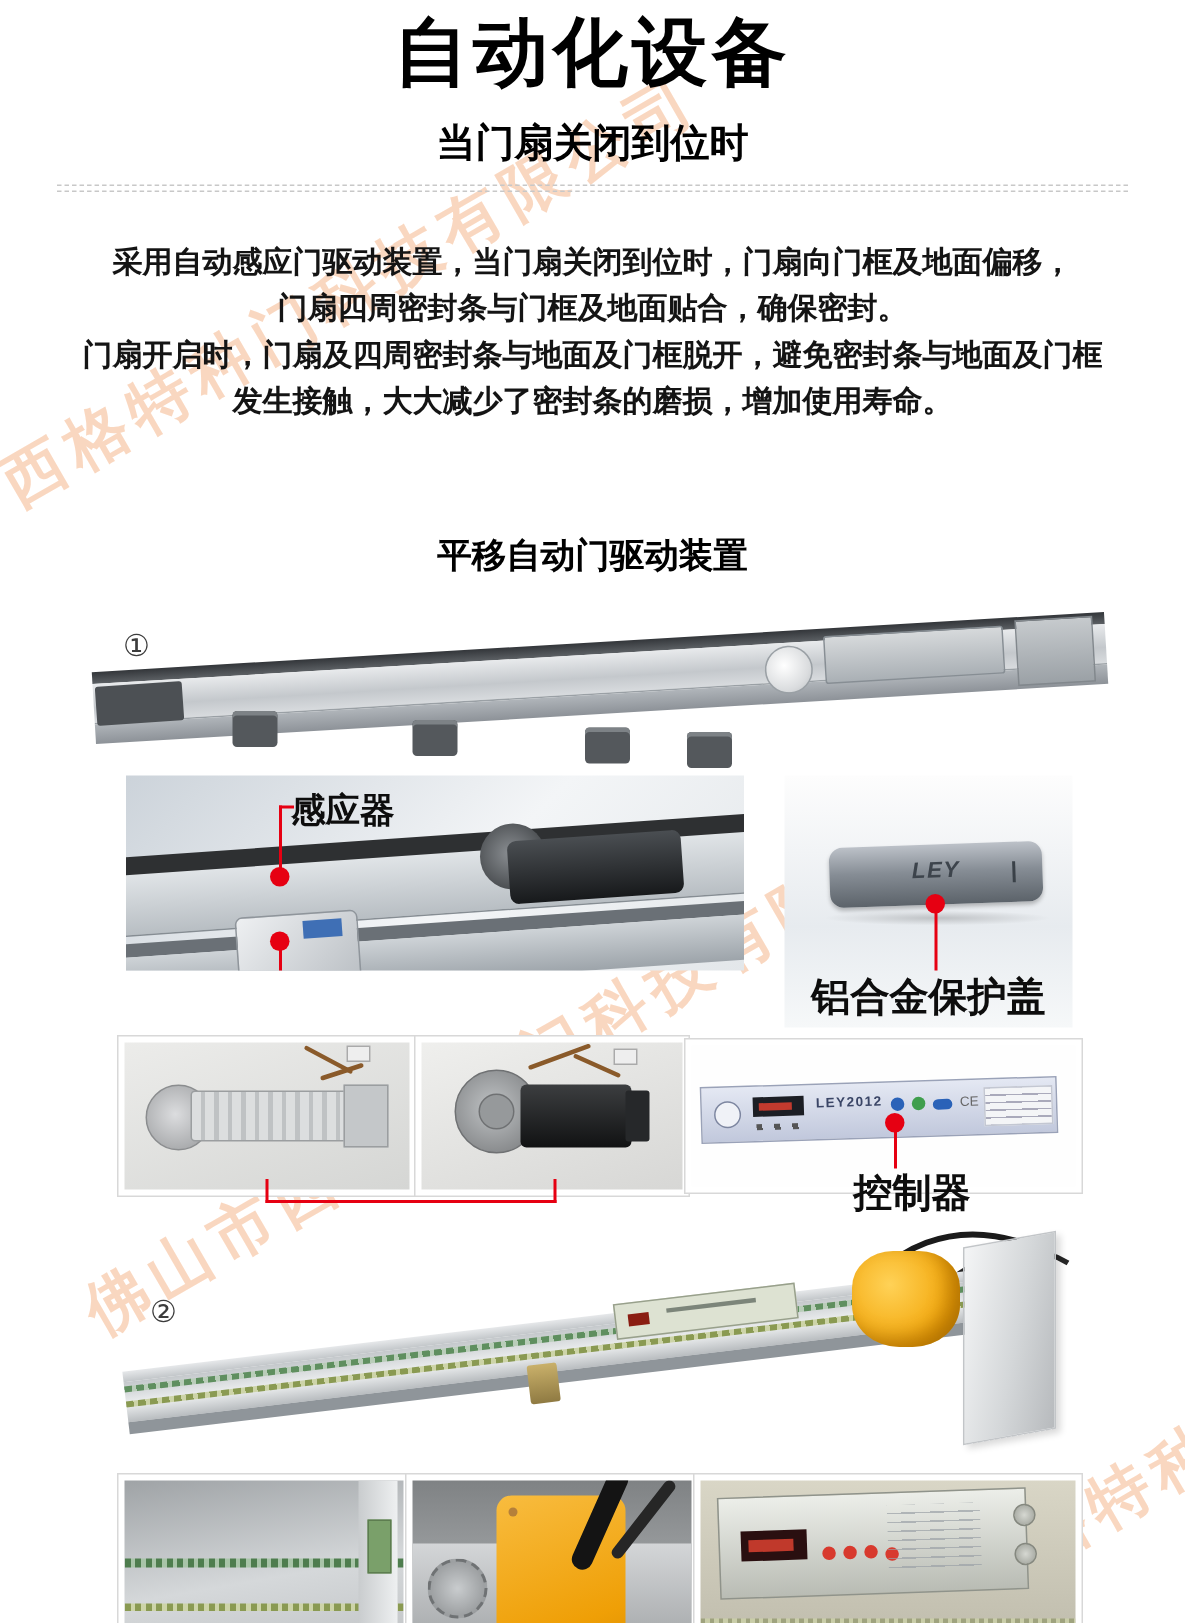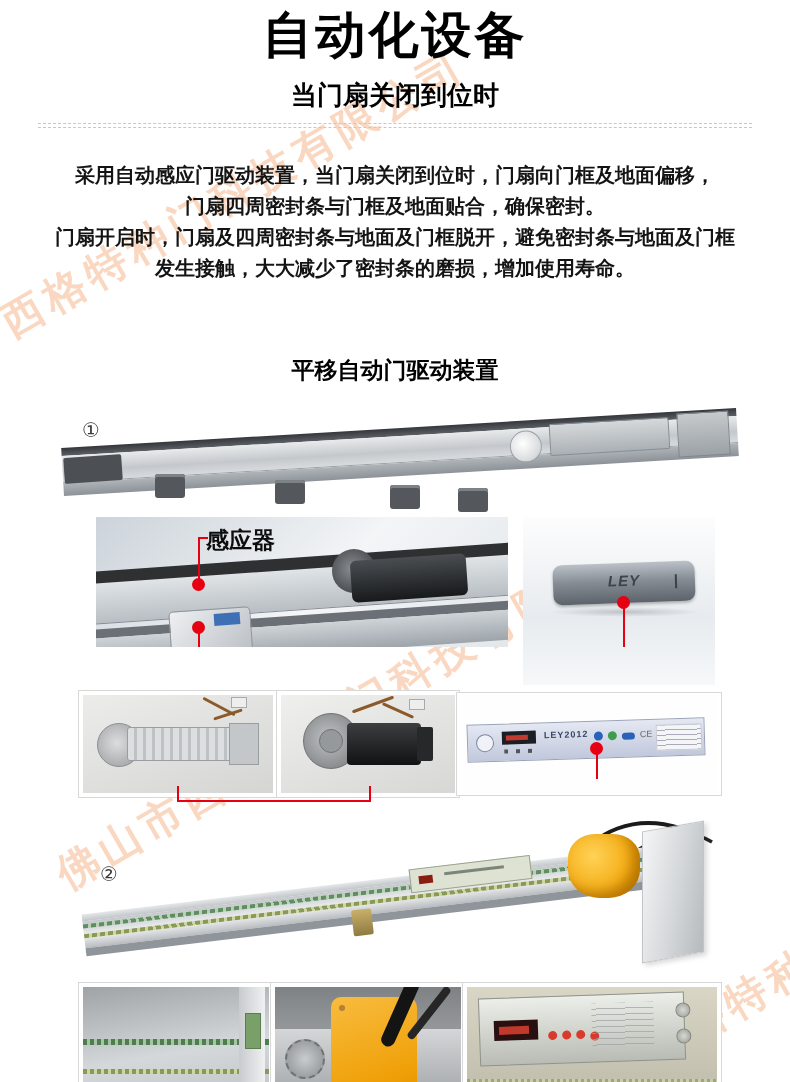--- a/index.html
+++ b/index.html
@@ -36,21 +36,21 @@
   .motorblock{position:absolute;left:488px;top:5px;width:118px;height:30px;border:1px solid #878e94;
         background:linear-gradient(180deg,#d6d9db,#aab0b5);border-radius:2px;}
   .endbox{position:absolute;left:616px;top:2px;width:50px;height:42px;border:1px solid #82888d;
         background:linear-gradient(180deg,#c6cacd,#9ba1a6);}
   .hanger{position:absolute;width:30px;height:24px;background:#54585c;border-radius:3px;
         box-shadow:inset 0 3px 0 #7d8286;}
   .ltip{position:absolute;left:4px;top:58px;width:58px;height:26px;background:#4c5054;
         transform:rotate(-4deg);border-radius:2px;}
 
   
-  #sensor-panel{left:96px;top:517px;width:412px;height:130px;overflow:hidden;
+  #sensor-panel{left:84px;top:517px;width:412px;height:130px;overflow:hidden;
         background:linear-gradient(135deg,#ccd3da,#f3f5f7 55%,#e3e7ea);font-family:Liberation Serif, serif;}
   .sp-belt1{left:-12px;top:40px;width:440px;height:13px;background:#2e3032;transform:rotate(-4deg);}
   .sp-body{left:-12px;top:52px;width:440px;height:40px;transform:rotate(-4deg);
         background:linear-gradient(180deg,#e0e4e7,#b8bec3);border-bottom:1px solid #868d93;}
   .sp-belt2{left:-12px;top:98px;width:440px;height:9px;background:#6a7076;transform:rotate(-4deg);}
   .sp-low{left:-12px;top:107px;width:440px;height:30px;transform:rotate(-4deg);
         background:linear-gradient(180deg,#ced3d7,#9da4aa);}
   .sp-motor{left:255px;top:40px;width:116px;height:42px;border-radius:6px;transform:rotate(-4deg);
         background:linear-gradient(180deg,#4a4e52,#17191b);}
   .sp-gear{left:236px;top:32px;width:44px;height:44px;border-radius:50%;
@@ -240,20 +240,21 @@
   </div>
 
   <div class="abs content" id="cover-panel">
     <div class="abs cover-shadow"></div>
     <div class="abs cover-body">
       <span class="cover-logo">LEY</span>
       <span class="cover-dash"></span>
     </div>
     <div class="abs c-dot" style="left:94px;top:79px;background:#e60012;"></div>
     <div class="abs c-v" style="left:100px;top:90px;height:40px;background:#e60012;"></div>
+    <div class="abs c-label lbl26" style="left:0;right:0;top:130px;text-align:center;">铝合金保护盖</div>
   </div>
 
   <div class="abs frame content" id="motor1">
     <div class="photo">
       <div class="abs m1-gear"></div>
       <div class="abs m1-body"></div>
       <div class="abs m1-brk"></div>
       <div class="wire" style="left:118px;top:10px;width:36px;transform:rotate(28deg);"></div>
       <div class="wire" style="left:130px;top:18px;width:30px;transform:rotate(-18deg);"></div>
       <div class="plug" style="left:148px;top:2px;"></div>
@@ -284,20 +285,21 @@
         <div class="abs cs-b1"></div>
         <div class="abs cs-b2"></div>
         <div class="abs cs-b3"></div>
         <div class="abs cs-ce">CE</div>
         <div class="abs cs-label"></div>
       </div>
     </div>
   </div>
   <div class="abs c-dot content" style="left:590px;top:742px;background:#e60012;"></div>
   <div class="abs c-v content" style="left:596px;top:753px;height:26px;background:#e60012;"></div>
+  <div class="abs c-label lbl26 content" style="left:523px;top:778px;width:170px;text-align:center;">控制器</div>
 
   <div class="abs content" id="fig2">
     <span class="abs badge" style="left:30px;top:34px;">②</span>
     <svg class="abs wires2" viewBox="0 0 180 76">
       <path d="M30 60 C 55 22, 95 6, 140 20" stroke="#1b1b1b" stroke-width="4" fill="none"></path>
       <path d="M70 66 C 100 34, 140 14, 172 34" stroke="#262626" stroke-width="3.4" fill="none"></path>
     </svg>
     <div class="abs rail2">
       <div class="r-top"></div>
         <div class="r-body"></div>

